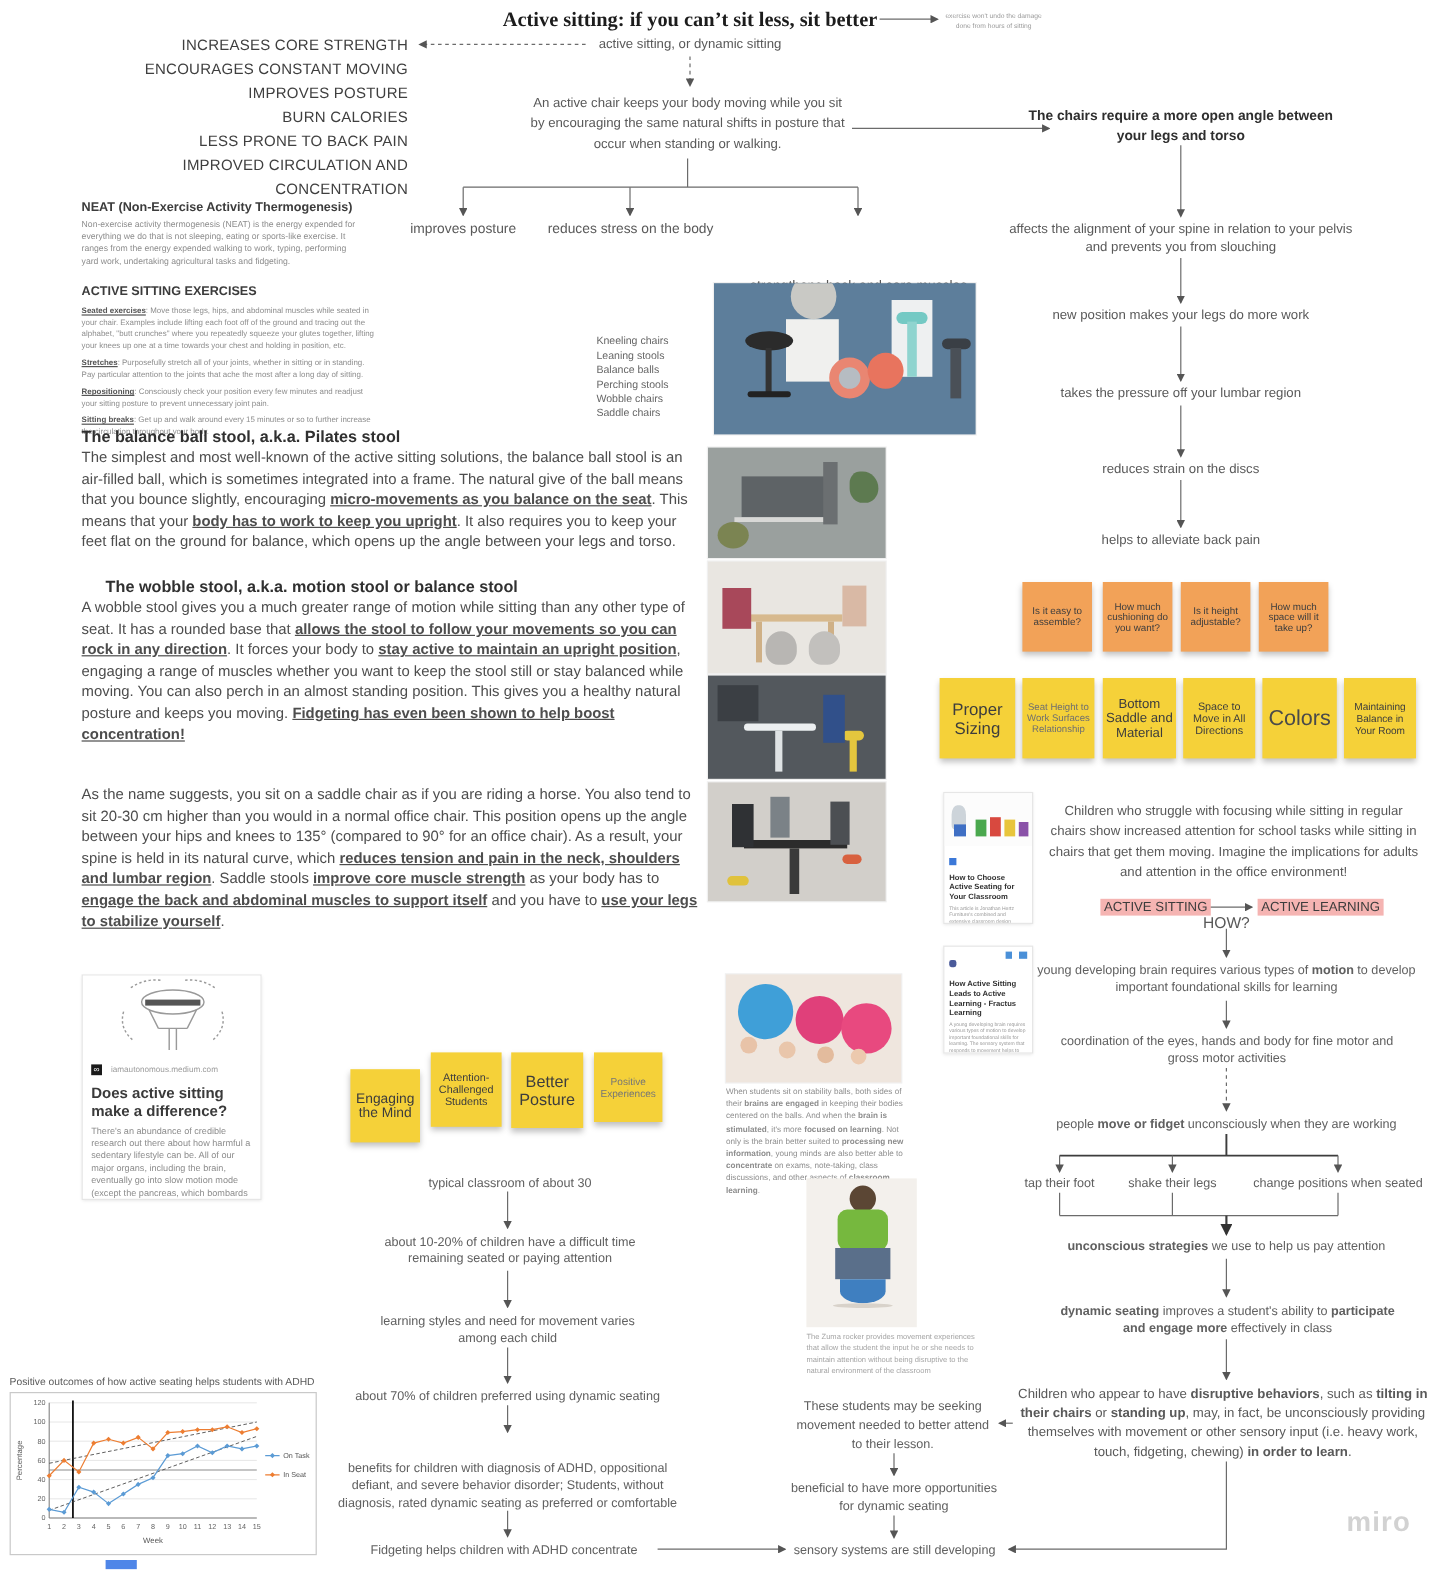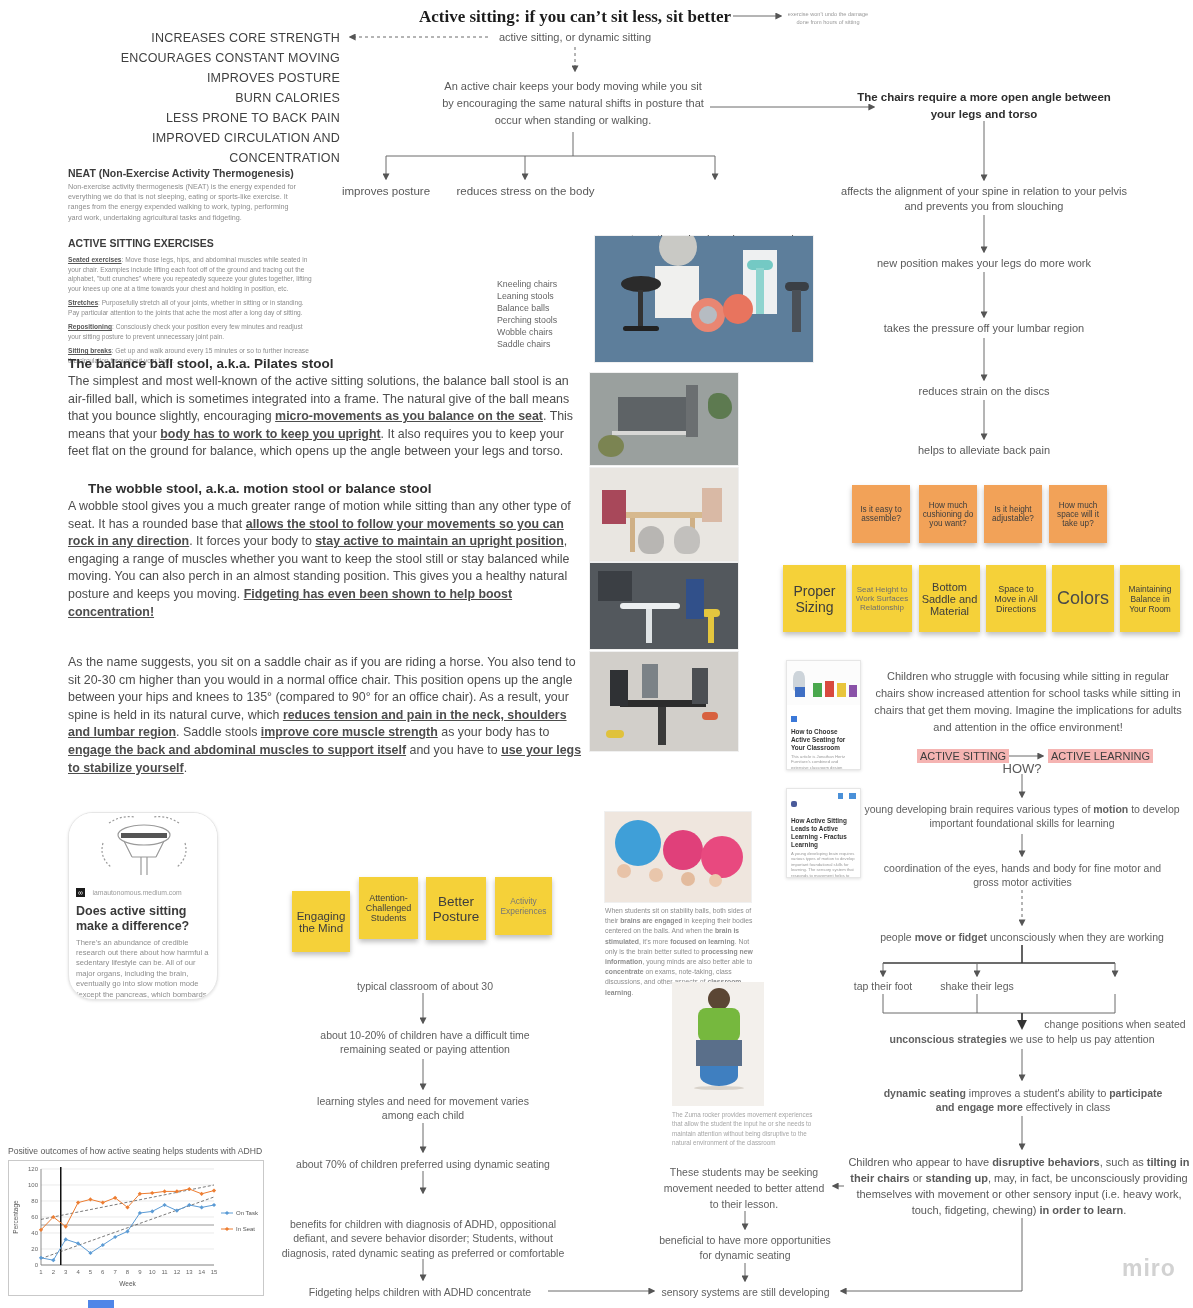--- a/index.html
+++ b/index.html
@@ -212,21 +212,21 @@
   </div>
   <div class="t card" style="left:786px;top:788px;width:75px;height:90px;">
     <div style="padding:4px 4px 0;">
       <div style="width:6px;height:6px;background:#4a5a9a;display:inline-block;border-radius:2px;"></div>
       <span class="shape" style="position:static;display:inline-block;float:right;width:18px;height:6px;background:linear-gradient(90deg,#4a90d8 30%,#fff 30%,#fff 60%,#4a90d8 60%);"></span>
       <div class="bold" style="font-size:6.4px;line-height:1.25;color:#333;margin-top:6px;">How Active Sitting Leads to Active Learning - Fractus Learning</div>
       <div style="font-size:4.2px;line-height:1.3;color:#9a9a9a;margin-top:2px;">A young developing brain requires various types of motion to develop important foundational skills for learning. The sensory system that responds to movement helps to coordinate the eyes, hands, and gross motor activities. Many pe...</div>
     </div>
   </div>
 
-  <div class="t card" style="left:68px;top:812px;width:150px;height:188px;border-radius:25px;">
+  <div class="t card" style="left:68px;top:812px;width:150px;height:188px;">
     <div style="position:relative;height:66px;background:#fff;">
       <svg width="150" height="66" viewBox="0 0 150 66">
         <g stroke="#9a9a9a" fill="none" stroke-width="1.2">
           <ellipse cx="75" cy="22" rx="26" ry="10"></ellipse>
           <path d="M55,28 L63,44 M95,28 L87,44 M63,44 H87"></path>
           <path d="M72,44 V62 M78,44 V62"></path>
           <path d="M40,10 Q52,2 66,4 M110,10 Q98,2 84,4" stroke-dasharray="2,2"></path>
           <path d="M34,30 Q30,44 42,54 M116,30 Q120,44 108,54" stroke-dasharray="2,2"></path>
         </g>
         <rect x="52" y="20" width="46" height="5" fill="#555"></rect>
@@ -236,32 +236,32 @@
       <span style="display:inline-block;width:9px;height:9px;background:#1a1a1a;color:#fff;font-size:7px;line-height:9px;text-align:center;vertical-align:middle;">∞</span>
       <span style="font-size:6.8px;color:#9a9a9a;vertical-align:middle;margin-left:3px;">iamautonomous.medium.com</span>
       <div class="bold" style="font-size:12.5px;line-height:1.18;color:#3a3a3a;margin-top:3px;">Does active sitting make a difference?</div>
       <div style="font-size:7.6px;line-height:1.38;color:#8d8d8d;margin-top:4px;">There's an abundance of credible research out there about how harmful a sedentary lifestyle can be. All of our major organs, including the brain, eventually go into slow motion mode (except the pancreas, which bombards our cells with insulin). It's bad,...</div>
     </div>
   </div>
 
   <div class="t note note-yellow" style="left:292px;top:877px;width:58px;height:61px;font-size:11.5px;margin-top:14px;">Engaging the Mind</div>
   <div class="t note note-yellow" style="left:359px;top:877px;width:59px;height:62px;font-size:9px;">Attention-Challenged Students</div>
   <div class="t note note-yellow" style="left:426px;top:877px;width:60px;height:63px;font-size:13.5px;">Better Posture</div>
-  <div class="t note note-yellow" style="left:495px;top:877px;width:57px;height:58px;font-size:8.4px;color:#767676;">Activity Experiences</div>
+  <div class="t note note-yellow" style="left:495px;top:877px;width:57px;height:58px;font-size:8.4px;color:#767676;">Positive Experiences</div>
 
   <div class="t ctr flow" style="left:872px;top:668px;width:312px;line-height:1.55;">Children who struggle with focusing while sitting in regular chairs show increased attention for school tasks while sitting in chairs that get them moving.  Imagine the implications for adults and attention in the office environment!</div>
   <div class="t pink" style="left:917px;top:749px;">ACTIVE SITTING</div>
   <div class="t pink" style="left:1048px;top:749px;">ACTIVE LEARNING</div>
   <div class="t ctr" style="left:992px;top:761px;width:60px;font-size:13px;color:#595959;">HOW?</div>
   <div class="t ctr flow-sm" style="left:857px;top:802px;width:330px;"><span>young developing brain requires various types of </span><span style="font-weight: 700;">motion</span><span> to develop important foundational skills for learning</span></div>
   <div class="t ctr flow-sm" style="left:880px;top:861px;width:285px;">coordination of the eyes, hands and body for fine motor and gross motor activities</div>
   <div class="t ctr flow-sm" style="left:848px;top:930px;width:348px;"><span>people </span><span style="font-weight: 700;">move or fidget</span><span> unconsciously when they are working</span></div>
   <div class="t ctr flow-sm" style="left:848px;top:979px;width:70px;">tap their foot</div>
   <div class="t ctr flow-sm" style="left:934px;top:979px;width:86px;">shake their legs</div>
-  <div class="t ctr flow-sm" style="left:1040px;top:1017px;width:150px;">change positions when seated</div>
+  <div class="t ctr flow-sm" style="left:1040px;top:979px;width:150px;">change positions when seated</div>
   <div class="t ctr flow-sm" style="left:868px;top:1032px;width:308px;"><span style="font-weight: 700;">unconscious strategies</span><span> we use to help us pay attention</span></div>
   <div class="t ctr flow-sm" style="left:878px;top:1086px;width:290px;"><span style="font-weight: 700;">dynamic seating</span><span> improves a student's ability to </span><span style="font-weight: 700;">participate and engage more</span><span> effectively in class</span></div>
   <div class="t ctr flow" style="left:845px;top:1155px;width:348px;line-height:1.45;"><span>Children who appear to have </span><span style="font-weight: 700;">disruptive behaviors</span><span>, such as </span><span style="font-weight: 700;">tilting in their chairs</span><span> or </span><span style="font-weight: 700;">standing up</span><span>, may, in fact, be unconsciously providing themselves with movement or other sensory input (i.e. heavy work, touch, fidgeting, chewing) </span><span style="font-weight: 700;">in order to learn</span><span>.</span></div>
 
   <div class="t ctr flow-sm" style="left:330px;top:979px;width:190px;">typical classroom of about 30</div>
   <div class="t ctr flow-sm" style="left:300px;top:1028px;width:250px;">about 10-20% of children have a difficult time remaining seated or paying attention</div>
   <div class="t ctr flow-sm" style="left:308px;top:1094px;width:230px;">learning styles and need for movement varies among each child</div>
   <div class="t ctr flow-sm" style="left:278px;top:1157px;width:290px;">about 70% of children preferred using dynamic seating</div>
   <div class="t ctr flow-sm" style="left:278px;top:1198px;width:290px;margin-top:19px;">benefits for children with diagnosis of ADHD, oppositional defiant, and severe behavior disorder; Students, without diagnosis, rated dynamic seating as preferred or comfortable</div>
   <div class="t ctr flow-sm" style="left:290px;top:1285px;width:260px;">Fidgeting helps children with ADHD concentrate</div>

